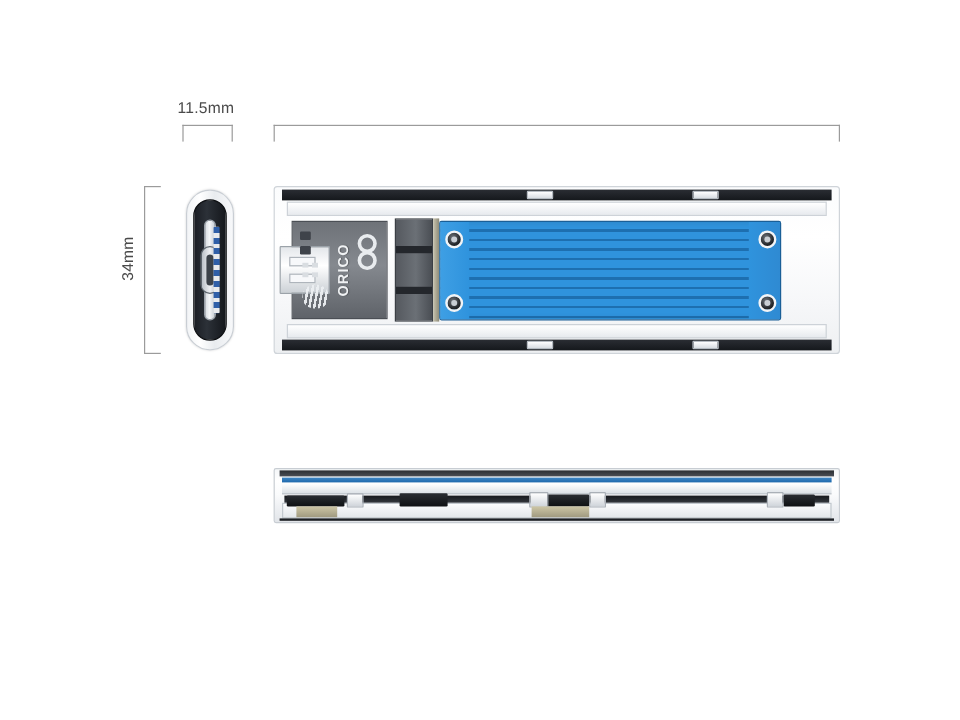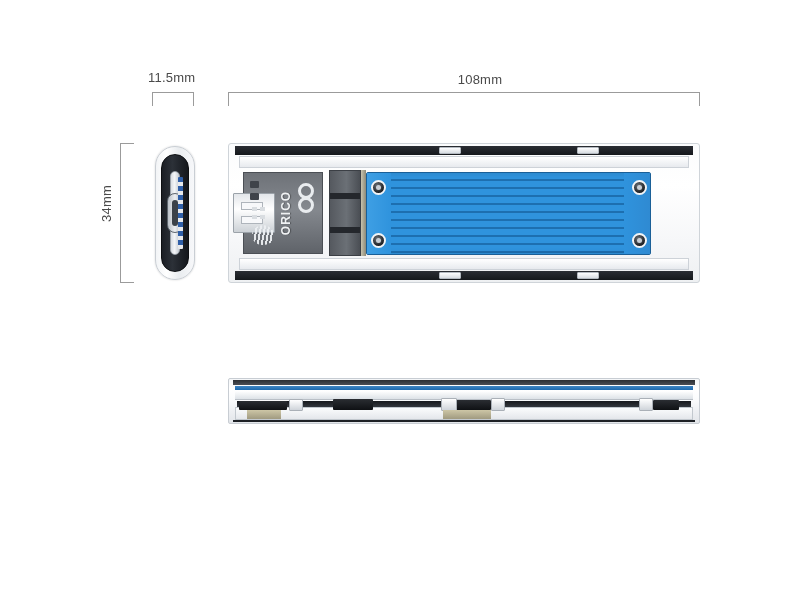--- a/index.html
+++ b/index.html
@@ -12,21 +12,21 @@
     width: 800px;
     height: 600px;
     position: relative;
     overflow: hidden;
     font-family: "Liberation Sans", sans-serif;
     color: #3b3b3b;
   }
 
   .stage {
     position: absolute;
-    left: 0; top: 0;
+    left: 0; top: 12px;
     width: 800px;
     height: 540px;
   }
 
   
   .dim-label {
     position: absolute;
     font-size: 13px;
     color: #4a4a4a;
     letter-spacing: 0.2px;
@@ -455,21 +455,20 @@
     background: linear-gradient(180deg,#cdc6a6,#a09a80);
   }
 </style>
 </head>
 <body>
 
 <div class="stage">
 
   <div class="dim-label" id="label-width">11.5mm</div>
 
-  <div class="dim-label" id="label-length">108mm</div>
 
   <div class="dim-label" id="label-height">34mm</div>
 
   <div class="bracket-h" id="bracket-width"></div>
   <div class="bracket-h" id="bracket-length"></div>
   <div id="bracket-height"></div>
 
   <div id="end-view">
     <div class="ev-shell">
       <div class="ev-inner">

